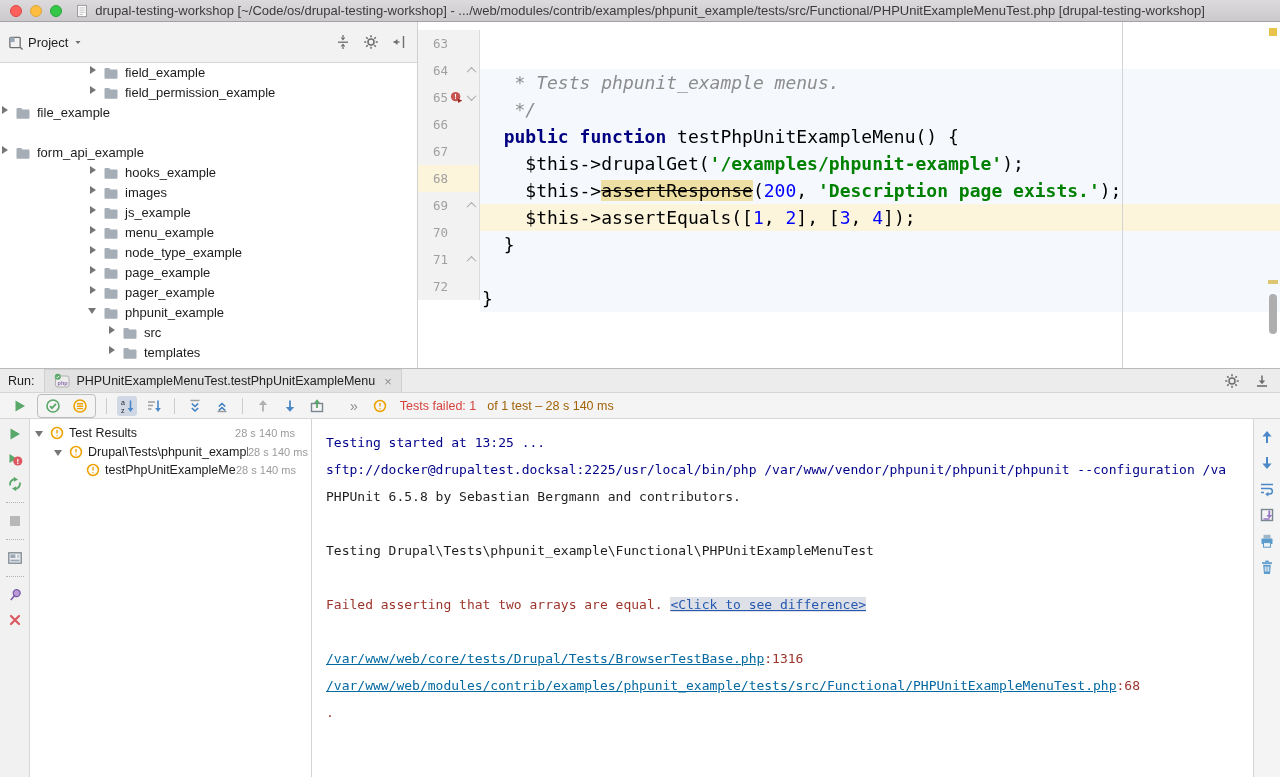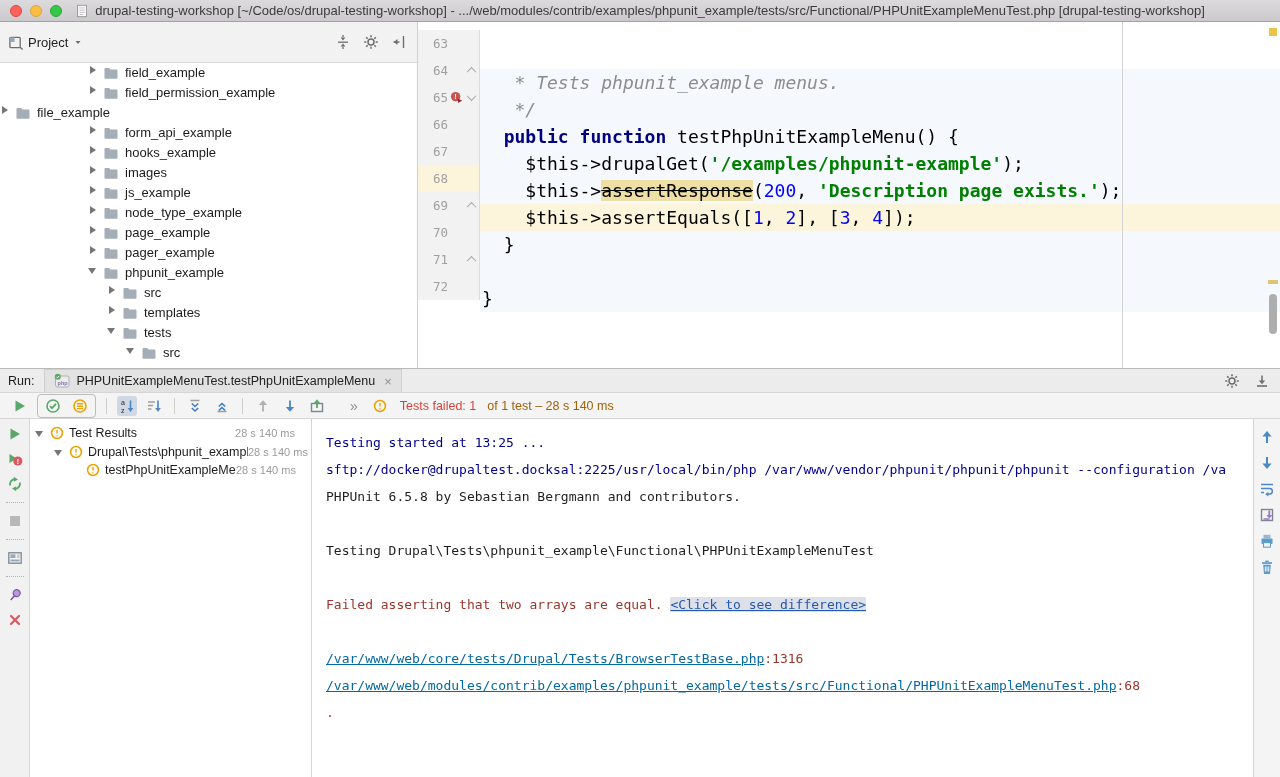--- a/index.html
+++ b/index.html
@@ -190,21 +190,21 @@
           </div>
           <div class="tree-row" style="">
             <span class="arr collapsed"></span>
             <span class="icon-btn ficon">
               <svg width="16" height="16" viewBox="0 0 16 16" xmlns="http://www.w3.org/2000/svg">
                 <path d="M1.5 4.2c0-.7.5-1.2 1.2-1.2h3.4l1.3 1.6h6c.6 0 1.1.5 1.1 1.1v7c0 .6-.5 1.1-1.1 1.1H2.6c-.6 0-1.1-.5-1.1-1.1z" fill="#a5adb6"></path>
               </svg>
             </span>
             <span>file_example</span>
           </div>
-          <div class="tree-row" style="padding-left: 88px;">
+          <div class="tree-row" style=" margin-top: 20px;">
             <span class="arr collapsed"></span>
             <span class="icon-btn ficon">
               <svg width="16" height="16" viewBox="0 0 16 16" xmlns="http://www.w3.org/2000/svg">
                 <path d="M1.5 4.2c0-.7.5-1.2 1.2-1.2h3.4l1.3 1.6h6c.6 0 1.1.5 1.1 1.1v7c0 .6-.5 1.1-1.1 1.1H2.6c-.6 0-1.1-.5-1.1-1.1z" fill="#a5adb6"></path>
               </svg>
             </span>
             <span>form_api_example</span>
           </div>
           <div class="tree-row" style="padding-left: 88px;">
             <span class="arr collapsed"></span>
@@ -225,20 +225,29 @@
             <span>images</span>
           </div>
           <div class="tree-row" style="padding-left: 88px;">
             <span class="arr collapsed"></span>
             <span class="icon-btn ficon">
               <svg width="16" height="16" viewBox="0 0 16 16" xmlns="http://www.w3.org/2000/svg">
                 <path d="M1.5 4.2c0-.7.5-1.2 1.2-1.2h3.4l1.3 1.6h6c.6 0 1.1.5 1.1 1.1v7c0 .6-.5 1.1-1.1 1.1H2.6c-.6 0-1.1-.5-1.1-1.1z" fill="#a5adb6"></path>
               </svg>
             </span>
             <span>js_example</span>
+          </div>
+          <div class="tree-row" style="padding-left: 88px;">
+            <span class="arr collapsed"></span>
+            <span class="icon-btn ficon">
+              <svg width="16" height="16" viewBox="0 0 16 16" xmlns="http://www.w3.org/2000/svg">
+                <path d="M1.5 4.2c0-.7.5-1.2 1.2-1.2h3.4l1.3 1.6h6c.6 0 1.1.5 1.1 1.1v7c0 .6-.5 1.1-1.1 1.1H2.6c-.6 0-1.1-.5-1.1-1.1z" fill="#a5adb6"></path>
+              </svg>
+            </span>
+            <span>menu_example</span>
           </div>
           <div class="tree-row" style="padding-left: 88px;">
             <span class="arr collapsed"></span>
             <span class="icon-btn ficon">
               <svg width="16" height="16" viewBox="0 0 16 16" xmlns="http://www.w3.org/2000/svg">
                 <path d="M1.5 4.2c0-.7.5-1.2 1.2-1.2h3.4l1.3 1.6h6c.6 0 1.1.5 1.1 1.1v7c0 .6-.5 1.1-1.1 1.1H2.6c-.6 0-1.1-.5-1.1-1.1z" fill="#a5adb6"></path>
               </svg>
             </span>
             <span>node_type_example</span>
           </div>

